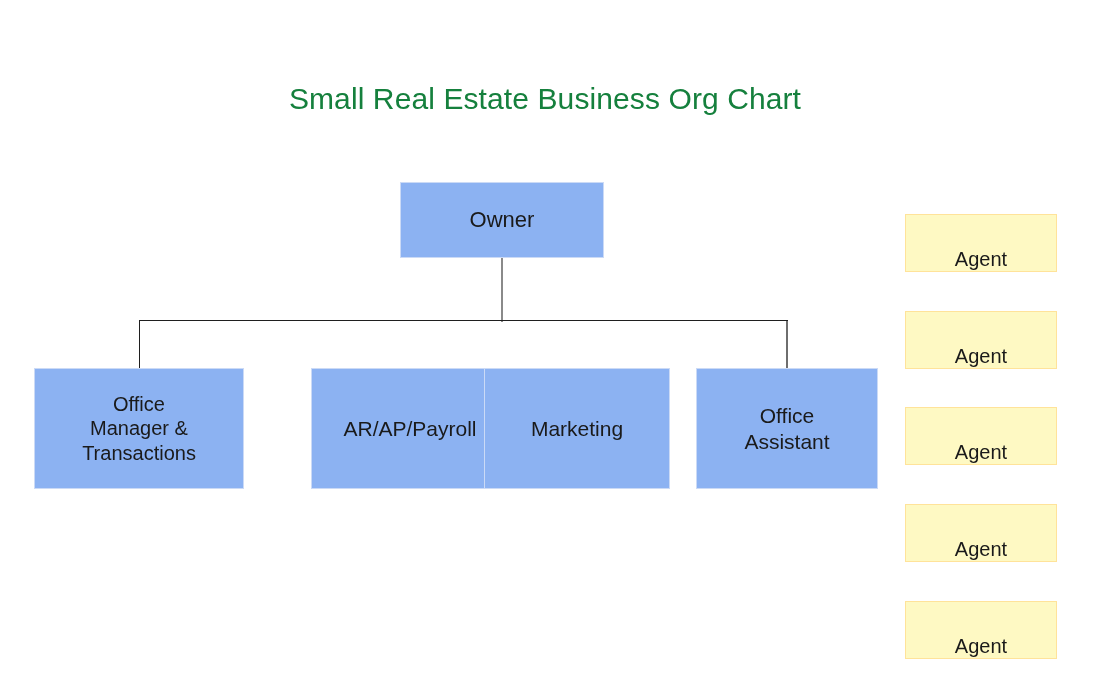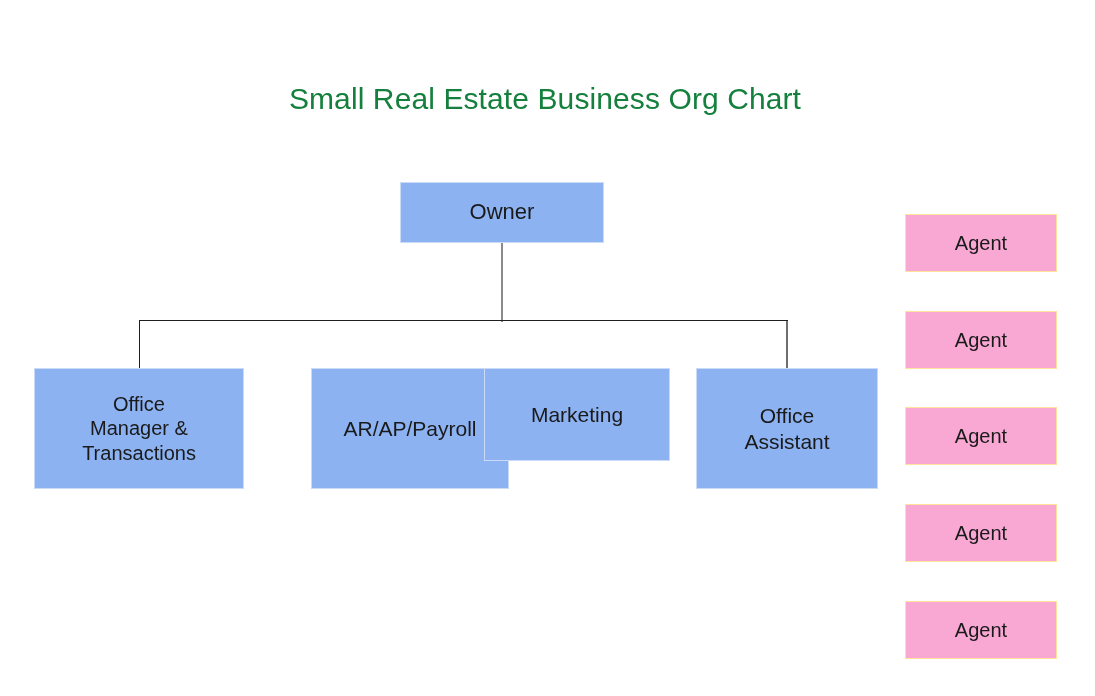--- a/index.html
+++ b/index.html
@@ -50,44 +50,45 @@
     display: block;
     width: 100%;
     white-space: pre-line;
   }
 
   .node-blue {
     background: #8cb2f2;
     border: 1px solid #cbdaf6;
   }
   .node-amber {
-    background: #f9a8d4;
+    background: #fef9c3;
     border: 1px solid #ffe39a;
+    align-items: flex-end;
   }
 
   
   .n-owner {
     left: 400px; top: 182px;
-    width: 204px; height: 61px;
+    width: 204px; height: 76px;
     font-size: 22px;
   }
   .n-office-manager {
     left: 34px; top: 368px;
     width: 210px; height: 121px;
     font-size: 20px;
   }
   .n-arap {
     left: 264px; top: 368px;
     width: 198px; height: 121px;
     font-size: 21px;
     margin-left: 47px;
   }
   .n-marketing {
     left: 484px; top: 368px;
-    width: 186px; height: 93px;
+    width: 186px; height: 121px;
     font-size: 21px;
   }
   .n-office-assistant {
     left: 696px; top: 368px;
     width: 182px; height: 121px;
     font-size: 21px;
   }
 
   .n-agent {
     left: 905px;

